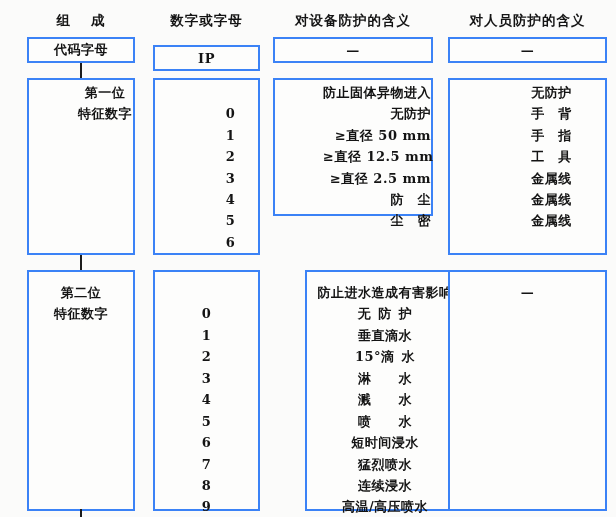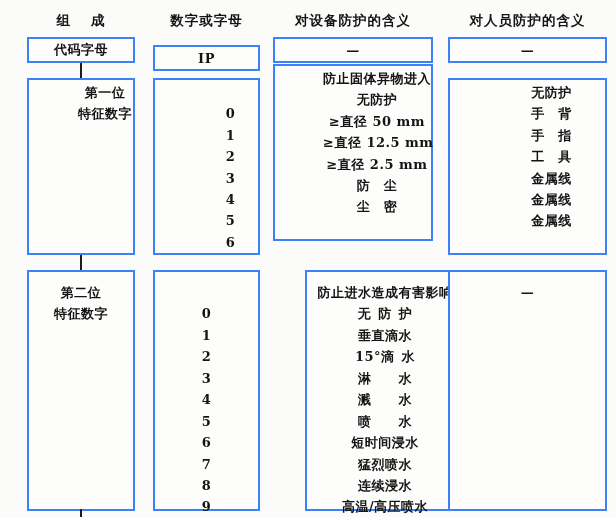--- a/index.html
+++ b/index.html
@@ -74,21 +74,21 @@
     <div class="ln"></div>
     <div class="ln">0</div>
     <div class="ln">1</div>
     <div class="ln">2</div>
     <div class="ln">3</div>
     <div class="ln">4</div>
     <div class="ln">5</div>
     <div class="ln">6</div>
   </div>
 
-  <div class="box s1" style="left:273px;top:64px;width:160px;height:177px;">
+  <div class="box s1" style="left:273px;top:78px;width:160px;height:138px;text-align:right;">
     <div class="ln">防止固体异物进入</div>
     <div class="ln">无防护</div>
     <div class="ln">≥直径 50 mm</div>
     <div class="ln">≥直径 12.5 mm</div>
     <div class="ln">≥直径 2.5 mm</div>
     <div class="ln">防　尘</div>
     <div class="ln">尘　密</div>
   </div>
 
   <div class="box s1" style="left:448px;top:78px;width:159px;height:177px;">

